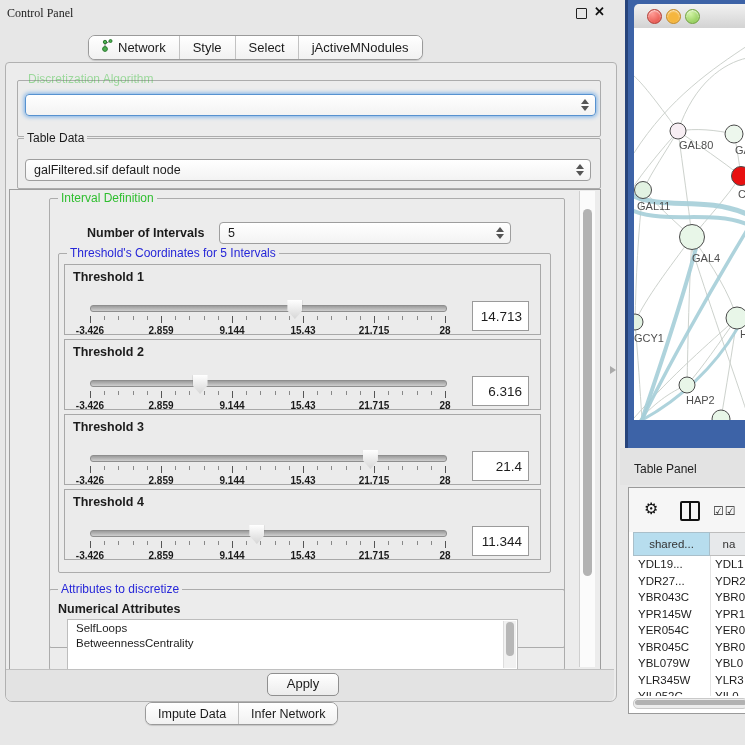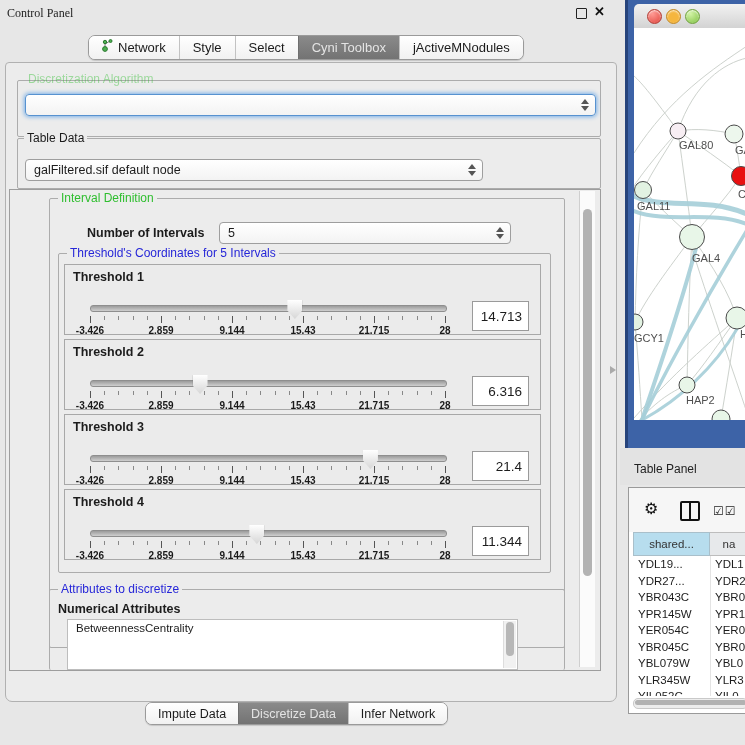--- a/index.html
+++ b/index.html
@@ -37,21 +37,21 @@
          border-radius:4px;font-size:12.5px;display:flex;align-items:center;
          padding:0 20px 0 8px;box-sizing:border-box;}
   .stepper{position:absolute;right:6px;top:50%;transform:translateY(-50%);
            display:flex;flex-direction:column;gap:2px;}
   .stepper .up{width:0;height:0;border-left:4px solid transparent;border-right:4px solid transparent;
                border-bottom:5px solid #555;}
   .stepper .down{width:0;height:0;border-left:4px solid transparent;border-right:4px solid transparent;
                border-top:5px solid #555;}
   #algo-combo{left:19px;top:31px;width:571px;height:22px;border-color:#5792d0;
               box-shadow:0 0 4px 1px #79b0e8;}
-  #tabledata-combo{left:19px;top:96px;width:458px;height:22px;}
+  #tabledata-combo{left:19px;top:96px;width:566px;height:22px;}
   #numint-combo{left:213px;top:159px;width:292px;height:22px;}
 
   
   #algo-popup{left:7px;top:17px;width:565px;height:58px;background:#ffffff;
               border:1px solid #c9c9c9;border-radius:3px 3px 8px 8px;
               box-shadow:2px 4px 9px rgba(0,0,0,.38);z-index:30;font-size:13px;}
   #algo-popup .prompt{text-align:center;color:#b9b9b9;padding-top:3px;height:17px;}
   #algo-popup .item{padding:1px 0 1px 4px;color:#111;}
   #algo-popup .item.bold{font-weight:bold;}
   #algo-group-label{left:19px;top:10px;z-index:40;opacity:.42;background:transparent;}
@@ -147,23 +147,20 @@
           <circle cx="3" cy="3" r="1.7" fill="#4caf50" stroke="#2c7a31"></circle>
           <circle cx="8.5" cy="2" r="1.5" fill="#4caf50" stroke="#2c7a31"></circle>
         </svg></span>
       <span>Network</span>
     </div>
     <div class="seg">
       <span>Style</span>
     </div>
     <div class="seg">
       <span>Select</span>
-    </div>
-    <div class="seg selected">
-      <span>Cyni Toolbox</span>
     </div>
     <div class="seg">
       <span>jActiveMNodules</span>
     </div>
   </div>
 
 <div class="abs" id="cp-main">
 
   <div class="groupbox" style="left:11px;top:17px;width:582px;height:55px;"></div>
   <div class="combo" id="algo-combo">
@@ -360,35 +357,36 @@
         <div class="thr-value">11.344</div>
       </div>
     </div>
 
   <div class="groupbox" style="left:43px;top:526px;width:514px;height:80px;border-bottom:none;">
     <div class="grouplabel blue" style="left:8px;top:-7px;">Attributes to discretize</div>
   </div>
   <div class="abs" style="left:52px;top:539px;font-size:12.5px;font-weight:bold;">Numerical Attributes</div>
   <div class="abs" id="attr-list">
     <div id="attr-rows">
+        <div class="row">SelfLoops</div>
         <div class="row">BetweennessCentrality</div>
       </div>
     <div id="attr-scrollbar">
       <div id="attr-scroll-thumb"></div>
     </div>
   </div>
 
+  <div class="abs" id="footer-bar">
+    <div class="abs" id="apply-btn">Apply</div>
+  </div>
 </div>
 
 <div class="abs seg-bar" id="bottom-tabs">
     <div class="seg">
       <span>Impute Data</span>
-    </div>
-    <div class="seg selected">
-      <span>Discretize Data</span>
     </div>
     <div class="seg">
       <span>Infer Network</span>
     </div>
   </div>
 
 <div class="abs" id="splitter-arrow"></div>
 
 <div class="abs" id="net-window">
   <div class="abs" id="net-titlebar">

